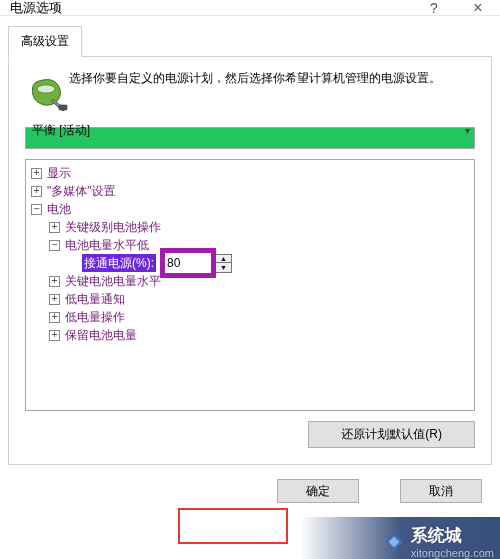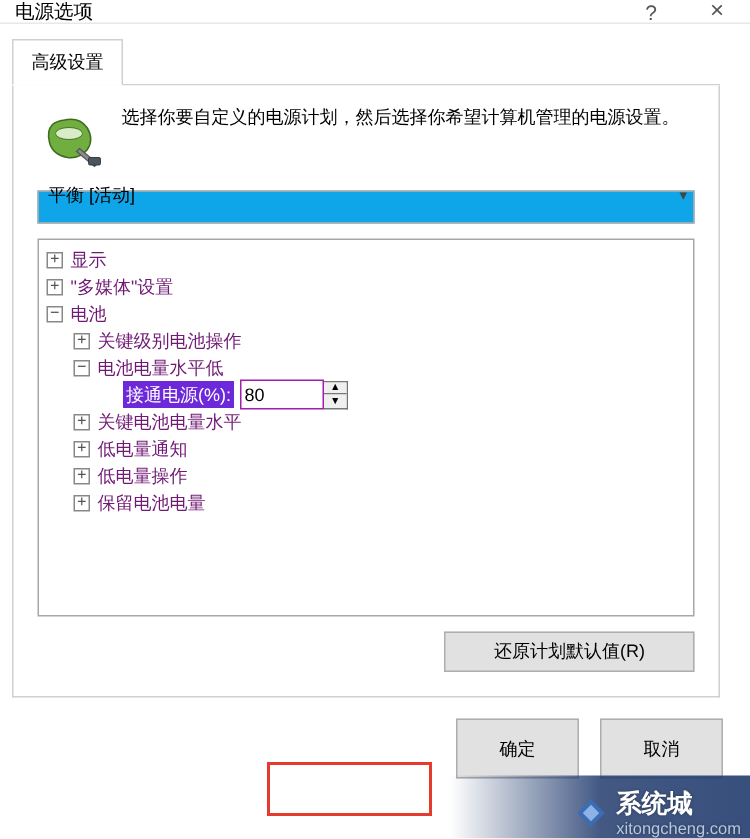--- a/index.html
+++ b/index.html
@@ -3,52 +3,52 @@
 <meta charset="utf-8">
 <style>
 * { box-sizing: border-box; margin: 0; padding: 0; }
 body { width: 500px; height: 559px; font-family: "Microsoft YaHei", "Segoe UI", sans-serif; font-size: 12px; background: #fff; position: relative; overflow: hidden; }
 
 .titlebar { height: 16px; display: flex; align-items: center; padding-left: 10px; background: #fff; border-bottom: 1px solid #e8e8e8; }
 .titlebar .title { flex: 1; font-size: 13px; color: #000; }
 .titlebar .btn { width: 44px; height: 32px; display: flex; align-items: center; justify-content: center; color: #555; font-size: 14px; }
 .titlebar .btn.close { font-size: 16px; }
 
-.sheet { margin: 10px 20px 0 8px; }
+.sheet { margin: 10px 8px 0 8px; }
 .tabstrip { display: flex; border-bottom: 1px solid #d0d0d0; }
 .tab { padding: 6px 12px; border: 1px solid #d0d0d0; border-bottom: 1px solid #fff; background: #fff; margin-bottom: -1px; font-size: 12px; }
 .tabbody { border: 1px solid #d0d0d0; border-top: none; padding: 12px 16px 16px 16px; background: #fff; }
 
-.intro { display: flex; gap: 12px; margin-bottom: 14px; }
+.intro { display: flex; margin-bottom: 14px; }
 .intro .iconwrap { width: 44px; height: 44px; flex: none; }
 .intro .text { color: #000; line-height: 1.6; }
 
-.planselect { width: 100%; height: 22px; border: 1px solid #a7a7a7; background: #0ea5e9; display: flex; align-items: center; padding: 0 4px 16px 6px; margin-bottom: 10px; justify-content: space-between; }
+.planselect { width: 100%; height: 22px; border: 1px solid #a7a7a7; background: #22c55e; display: flex; align-items: center; padding: 0 4px 16px 6px; margin-bottom: 10px; justify-content: space-between; }
 .planselect .chev { font-size: 10px; color: #444; }
 
 .tree { border: 1px solid #a7a7a7; height: 252px; overflow: auto; padding: 4px 2px; background: #fff; }
 .tree .row { display: flex; align-items: center; height: 18px; line-height: 18px; white-space: nowrap; }
 .tree .box { width: 11px; height: 11px; border: 1px solid #888; margin: 0 5px 0 3px; display: inline-flex; align-items: center; justify-content: center; font-size: 10px; line-height: 1; color: #555; font-family: monospace; flex: none; }
 .tree .lv1 { padding-left: 0; }
 .tree .lv2 { padding-left: 18px; }
 .tree .lv3b { padding-left: 54px; }
 .tree .lbl { color: #701a75; }
 .tree .val { color: #0066cc; margin-left: 4px; }
 .tree .sel { background: #6d28d9; color: #fff; padding: 0 2px; }
 .tree .spinwrap { display: inline-flex; align-items: center; margin-left: 4px; }
-.tree .spin-input { width: 56px; height: 20px; border: 1px solid #a21caf; font-size: 12px; padding: 0 2px; }
+.tree .spin-input { width: 56px; height: 30px; border: 5px solid #a21caf; font-size: 12px; padding: 0 2px; }
 .tree .spin-btns { display: inline-flex; flex-direction: column; border: 1px solid #767676; border-left: none; }
 .tree .spin-btns div { width: 15px; height: 8.5px; display: flex; align-items: center; justify-content: center; font-size: 7px; background: #efefef; border-bottom: 1px solid #767676; line-height: 1; }
 .tree .spin-btns div:last-child { border-bottom: none; }
 
 .restore-row { display: flex; justify-content: flex-end; margin-top: 10px; }
 .restore-btn { border: 1px solid #adadad; background: #e1e1e1; padding: 4px 32px; font-size: 12px; }
 
 .footer { display: flex; gap: 14px; justify-content: flex-end; padding: 14px 18px 0 0; }
-.fbtn { width: 82px; height: 40px; border: 1px solid #adadad; background: #e1e1e1; font-size: 12px; display: flex; align-items: center; justify-content: center; }
+.fbtn { width: 82px; height: 24px; border: 1px solid #adadad; background: #e1e1e1; font-size: 12px; display: flex; align-items: center; justify-content: center; margin-left: 27px; }
 .highlight-ok { position: absolute; border: 2px solid #e53b2e; pointer-events: none; }
 
 .watermark { position: absolute; right: 6px; bottom: 0; display: flex; align-items: center; gap: 6px; color: #fff; }
 .watermark .logo { width: 22px; height: 22px; }
 .watermark .wt { font-size: 17px; font-weight: bold; color: #fff; text-shadow: 0 0 2px rgba(0,0,0,.4); }
 .watermark .sub { font-size: 11px; color: #b7c7de; text-shadow: 0 0 2px rgba(0,0,0,.4); }
 .wm-bg { position: absolute; right: 0; bottom: 0; width: 200px; height: 42px; background: linear-gradient(90deg, rgba(34,60,110,0) 0%, rgba(34,60,110,0.85) 50%, rgba(34,60,110,0.9) 100%); }
 </style>
 </head>
 <body>

